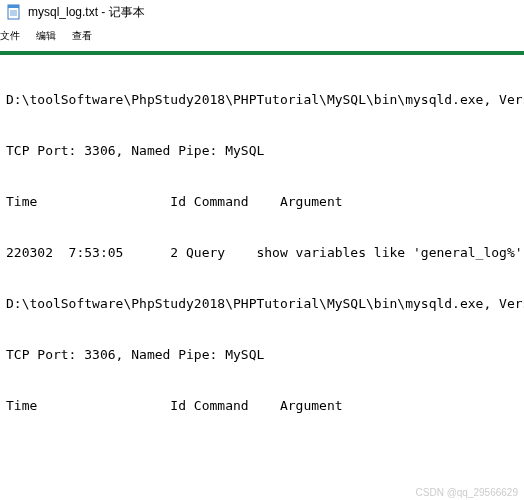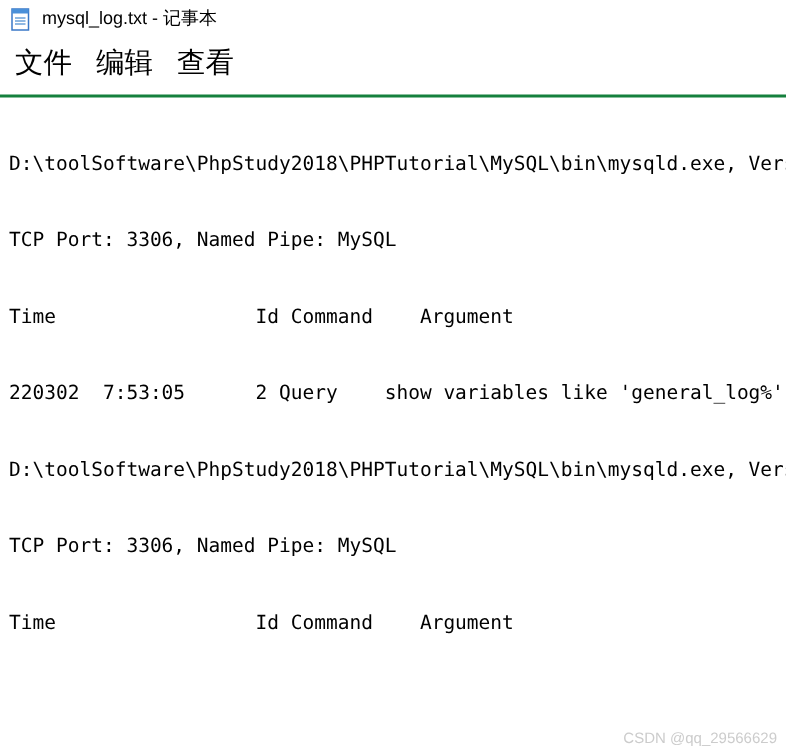--- a/index.html
+++ b/index.html
@@ -7,42 +7,42 @@
     font-family: "Microsoft YaHei", "SimSun", Arial, sans-serif;
     font-size: 12px;
     background: #fff;
     width: 524px;
     height: 500px;
     overflow: hidden;
     position: relative;
   }
   .titlebar {
     display: flex;
-    align-items: flex-end;
+    align-items: flex-start;
     padding: 4px 6px 2px 6px;
     gap: 6px;
     background: #fff;
   }
   .app-icon {
     width: 16px; height: 16px;
     display: inline-flex;
     align-items: center;
     justify-content: center;
   }
   .title-text {
     font-size: 12px;
     color: #000;
   }
   .menubar {
     display: flex;
     gap: 16px;
-    padding: 6px 10px 8px 10px;
-    font-size: 19px;
+    padding: 6px 10px 8px 0;
+    font-size: 10px;
     color: #000;
-    border-bottom: 2px solid #15803d;
+    border-bottom: 4px solid #15803d;
   }
   .menu-item { cursor: default; }
   .content {
     font-family: "SimSun", "Consolas", monospace;
     font-size: 13px;
     line-height: 17px;
     color: #000;
     padding: 2px 6px 4px 6px;
     white-space: pre;
     position: relative;

